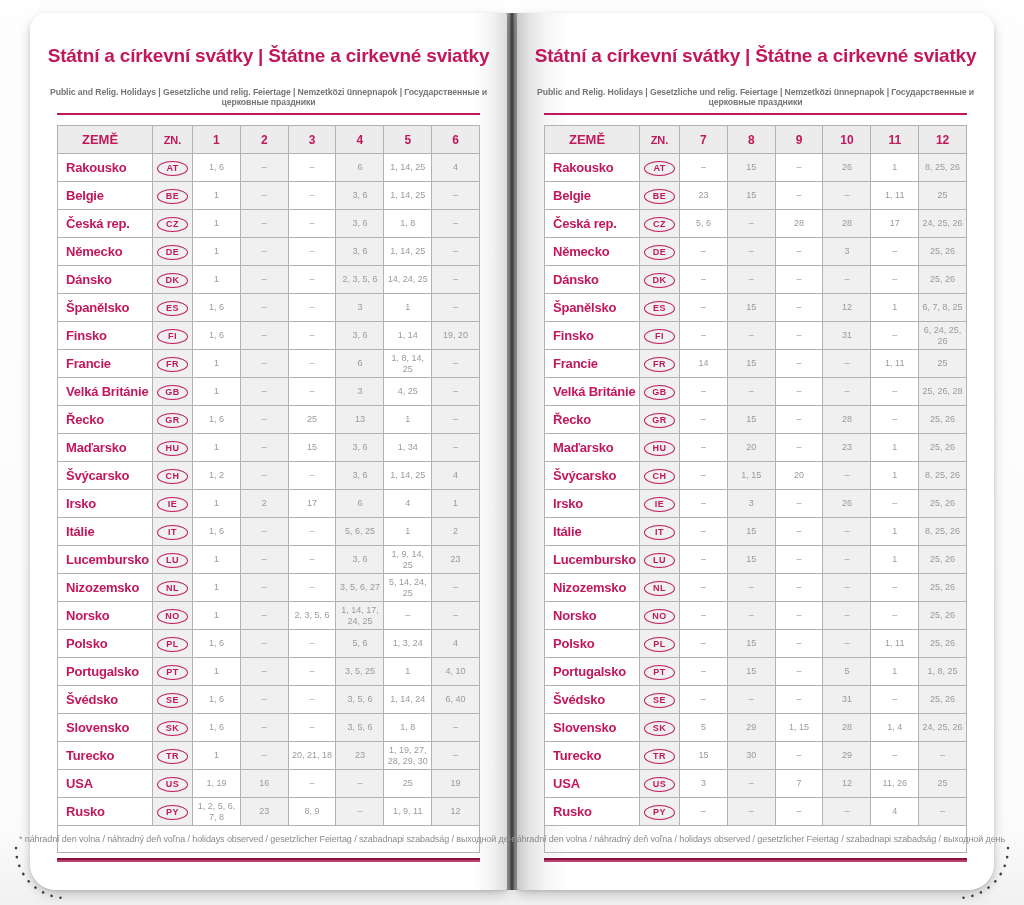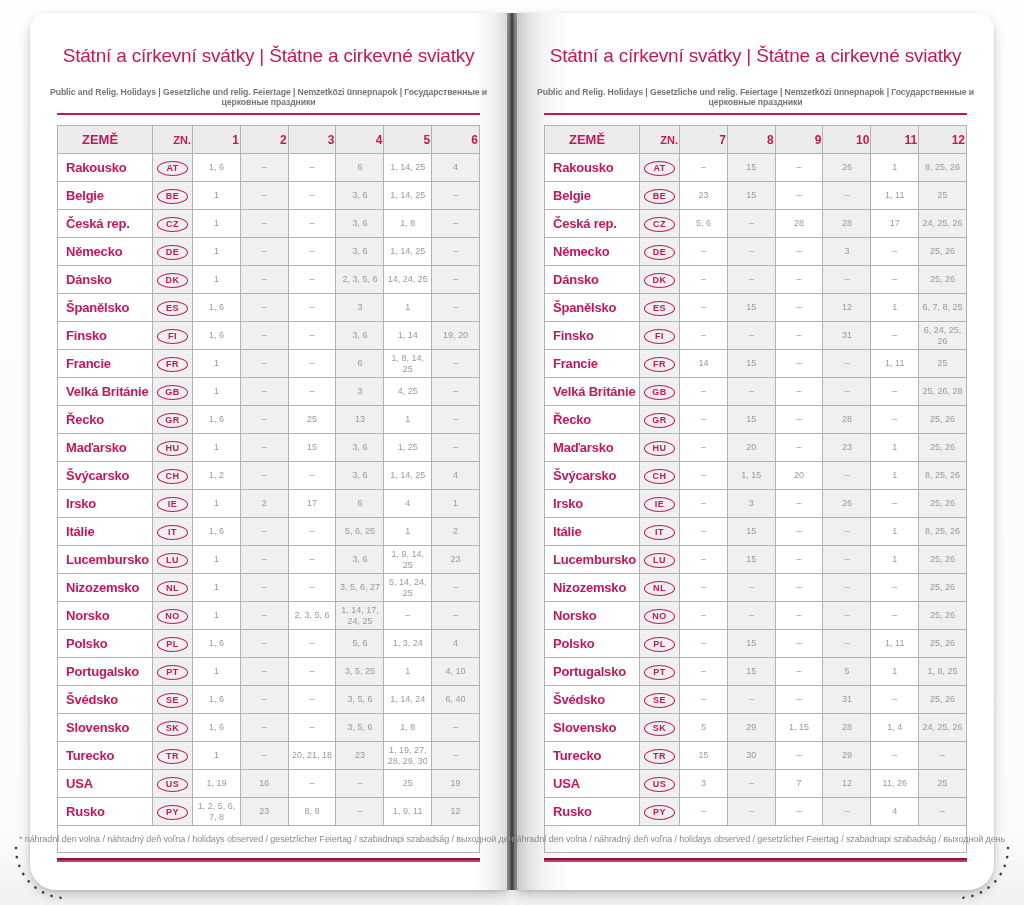--- a/index.html
+++ b/index.html
@@ -23,35 +23,35 @@
   .page.left {
     left: 30px; border-radius: 16px 2px 2px 26px;
     background: linear-gradient(to right, #ffffff 0%, #ffffff 93%, #f2f2f2 97%, #dcdcdc 100%);
   }
   .page.right {
     left: 517px; border-radius: 2px 16px 26px 2px;
     background: linear-gradient(to right, #c9c9c9 0%, #e3e3e3 2.5%, #f5f5f5 6%, #ffffff 11%);
   }
   .page-title {
     margin: 0; padding-top: 32px; text-align: center;
-    font-size: 19px; font-weight: 400; color: var(--accent); letter-spacing: -0.2px;
+    font-size: 19px; font-weight: 700; color: var(--accent); letter-spacing: -0.2px;
   }
   .page-subtitle {
     margin-top: 20px; text-align: center;
     font-size: 8.7px; font-weight: 600; color: #757575; letter-spacing: -0.1px;
   }
   .title-rule { margin: 6px 27px 0; height: 2px; background: var(--accent); }
   table.holiday-table {
     margin: 10px 27px 0; width: 423px;
     border-collapse: collapse; table-layout: fixed;
   }
   .holiday-table th, .holiday-table td { border: 1px solid #b2b2b2; overflow: hidden; }
   .holiday-table th {
     height: 28px; background: #ececec; color: var(--accent);
-    font-size: 12px; font-weight: 700; text-align: right;
+    font-size: 12px; font-weight: 700; text-align: center;
   }
   .holiday-table th.col-country { width: 95px; text-align: left; padding-left: 24px; font-size: 13px; }
   .holiday-table th.col-code { width: 40px; font-size: 11px; }
   .holiday-table td { height: 28px; background: #fff; }
   .holiday-table td.col-country {
     color: var(--accent); font-weight: 700; font-size: 13px;
     text-align: left; padding-left: 8px; white-space: nowrap; letter-spacing: -0.2px;
   }
   .holiday-table td.col-code { text-align: center; background: #f0f0f0; }
   .holiday-table td.month {
@@ -201,21 +201,21 @@
             <td class="month">1</td>
             <td class="month shade">–</td>
           </tr>
           <tr>
             <td class="col-country">Maďarsko</td>
             <td class="col-code"><span class="badge">HU</span></td>
             <td class="month">1</td>
             <td class="month shade">–</td>
             <td class="month">15</td>
             <td class="month shade">3, 6</td>
-            <td class="month">1, 25</td>
+            <td class="month">1, 34</td>
             <td class="month shade">–</td>
           </tr>
           <tr>
             <td class="col-country">Švýcarsko</td>
             <td class="col-code"><span class="badge">CH</span></td>
             <td class="month">1, 2</td>
             <td class="month shade">–</td>
             <td class="month">–</td>
             <td class="month shade">3, 6</td>
             <td class="month">1, 14, 25</td>

